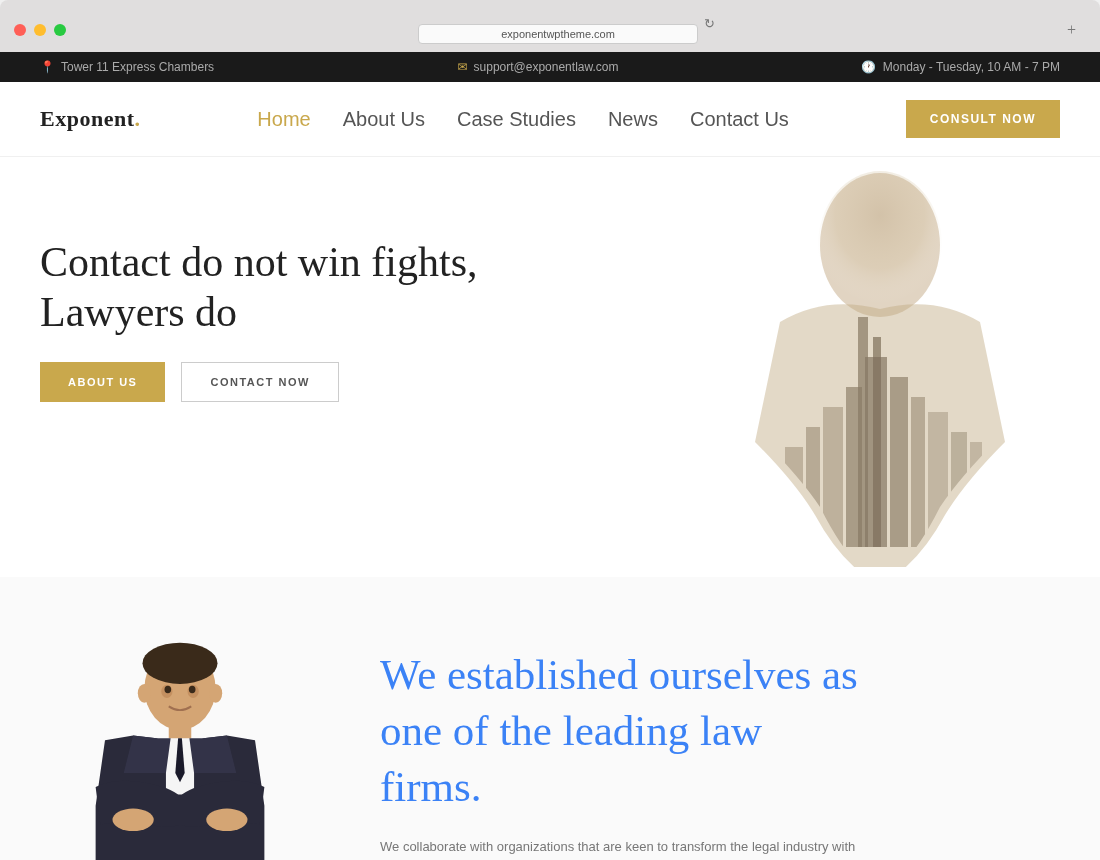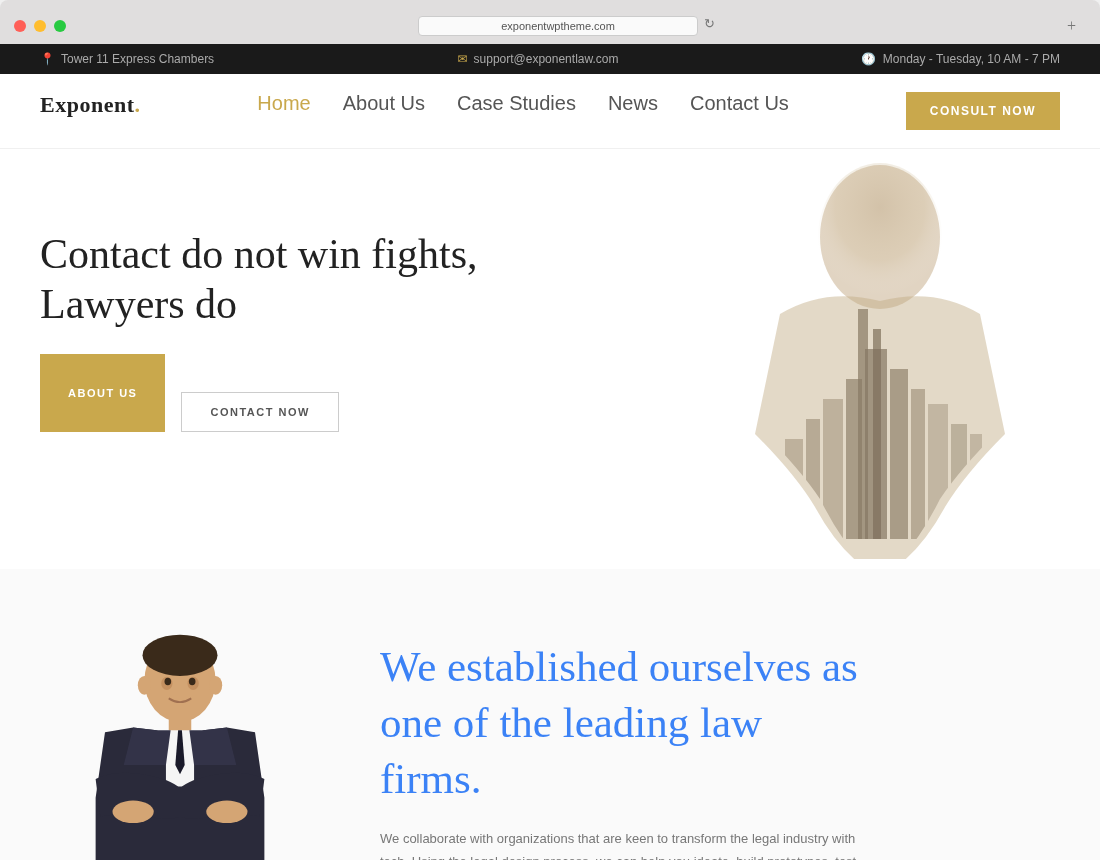--- a/index.html
+++ b/index.html
@@ -31,20 +31,21 @@
     .browser-url {
       background: #fafafa;
       border-radius: 4px;
       padding: 3px 17px;
       font-size: 11px;
       color: #555;
       font-family: Arial, sans-serif;
       min-width: 280px;
       text-align: center;
       border: 1px solid #ccc;
+      margin-top: 8px;
     }
     .browser-refresh {
       font-size: 13px;
       color: #777;
       cursor: pointer;
       margin-left: 6px;
     }
     .browser-newtab {
       font-size: 16px;
       color: #777;
@@ -76,21 +77,21 @@
       gap: 6px;
     }
     .topbar-icon {
       color: #c9a84c;
       font-size: 12px;
     }
 
     
     .navbar {
       display: flex;
-      align-items: flex-start;
+      align-items: center;
       justify-content: space-between;
       padding: 18px 40px;
       background: #fff;
       border-bottom: 1px solid #f0f0f0;
     }
     .logo {
       font-size: 22px;
       font-weight: bold;
       color: #222;
       font-family: 'Georgia', serif;
@@ -178,21 +179,20 @@
       background: transparent;
       color: #555;
       border: 1.5px solid #ccc;
       padding: 13px 28px;
       font-size: 11px;
       font-family: Arial, sans-serif;
       letter-spacing: 1.5px;
       text-transform: uppercase;
       cursor: pointer;
       font-weight: bold;
-      margin-top: 38px;
     }
 
     
     .hero-image {
       position: absolute;
       right: 0;
       top: 0;
       width: 500px;
       height: 420px;
       overflow: hidden;

